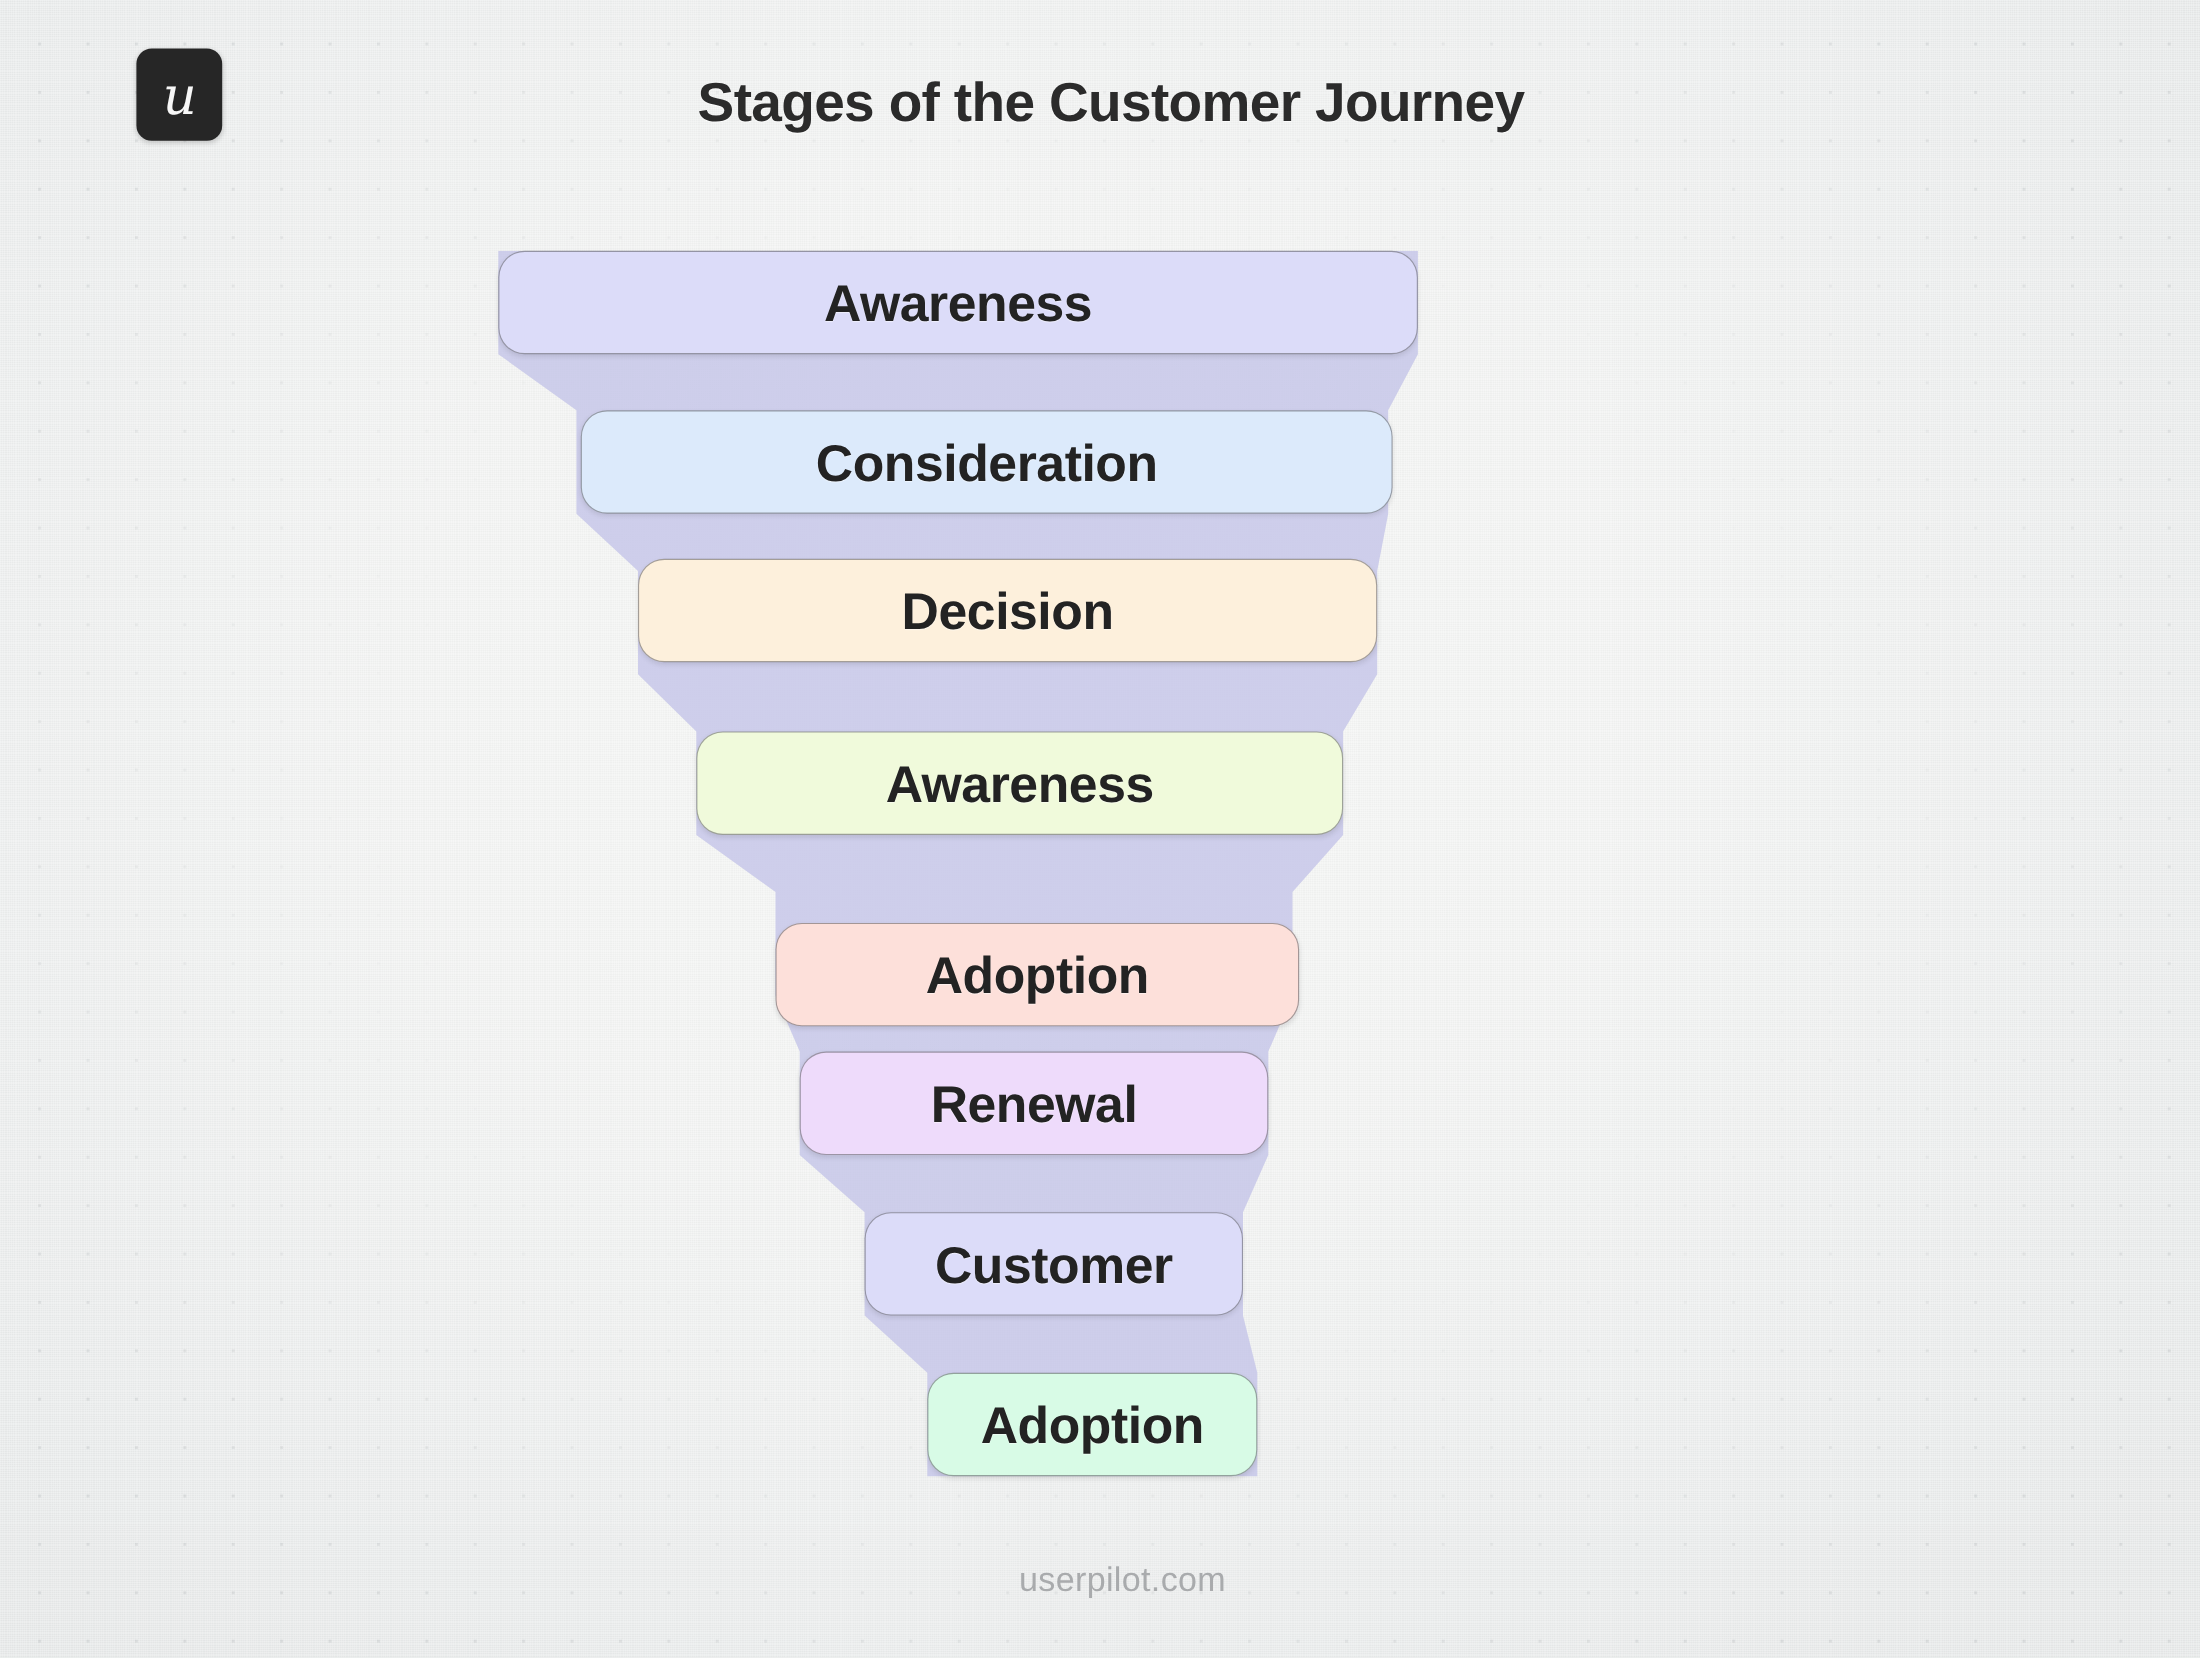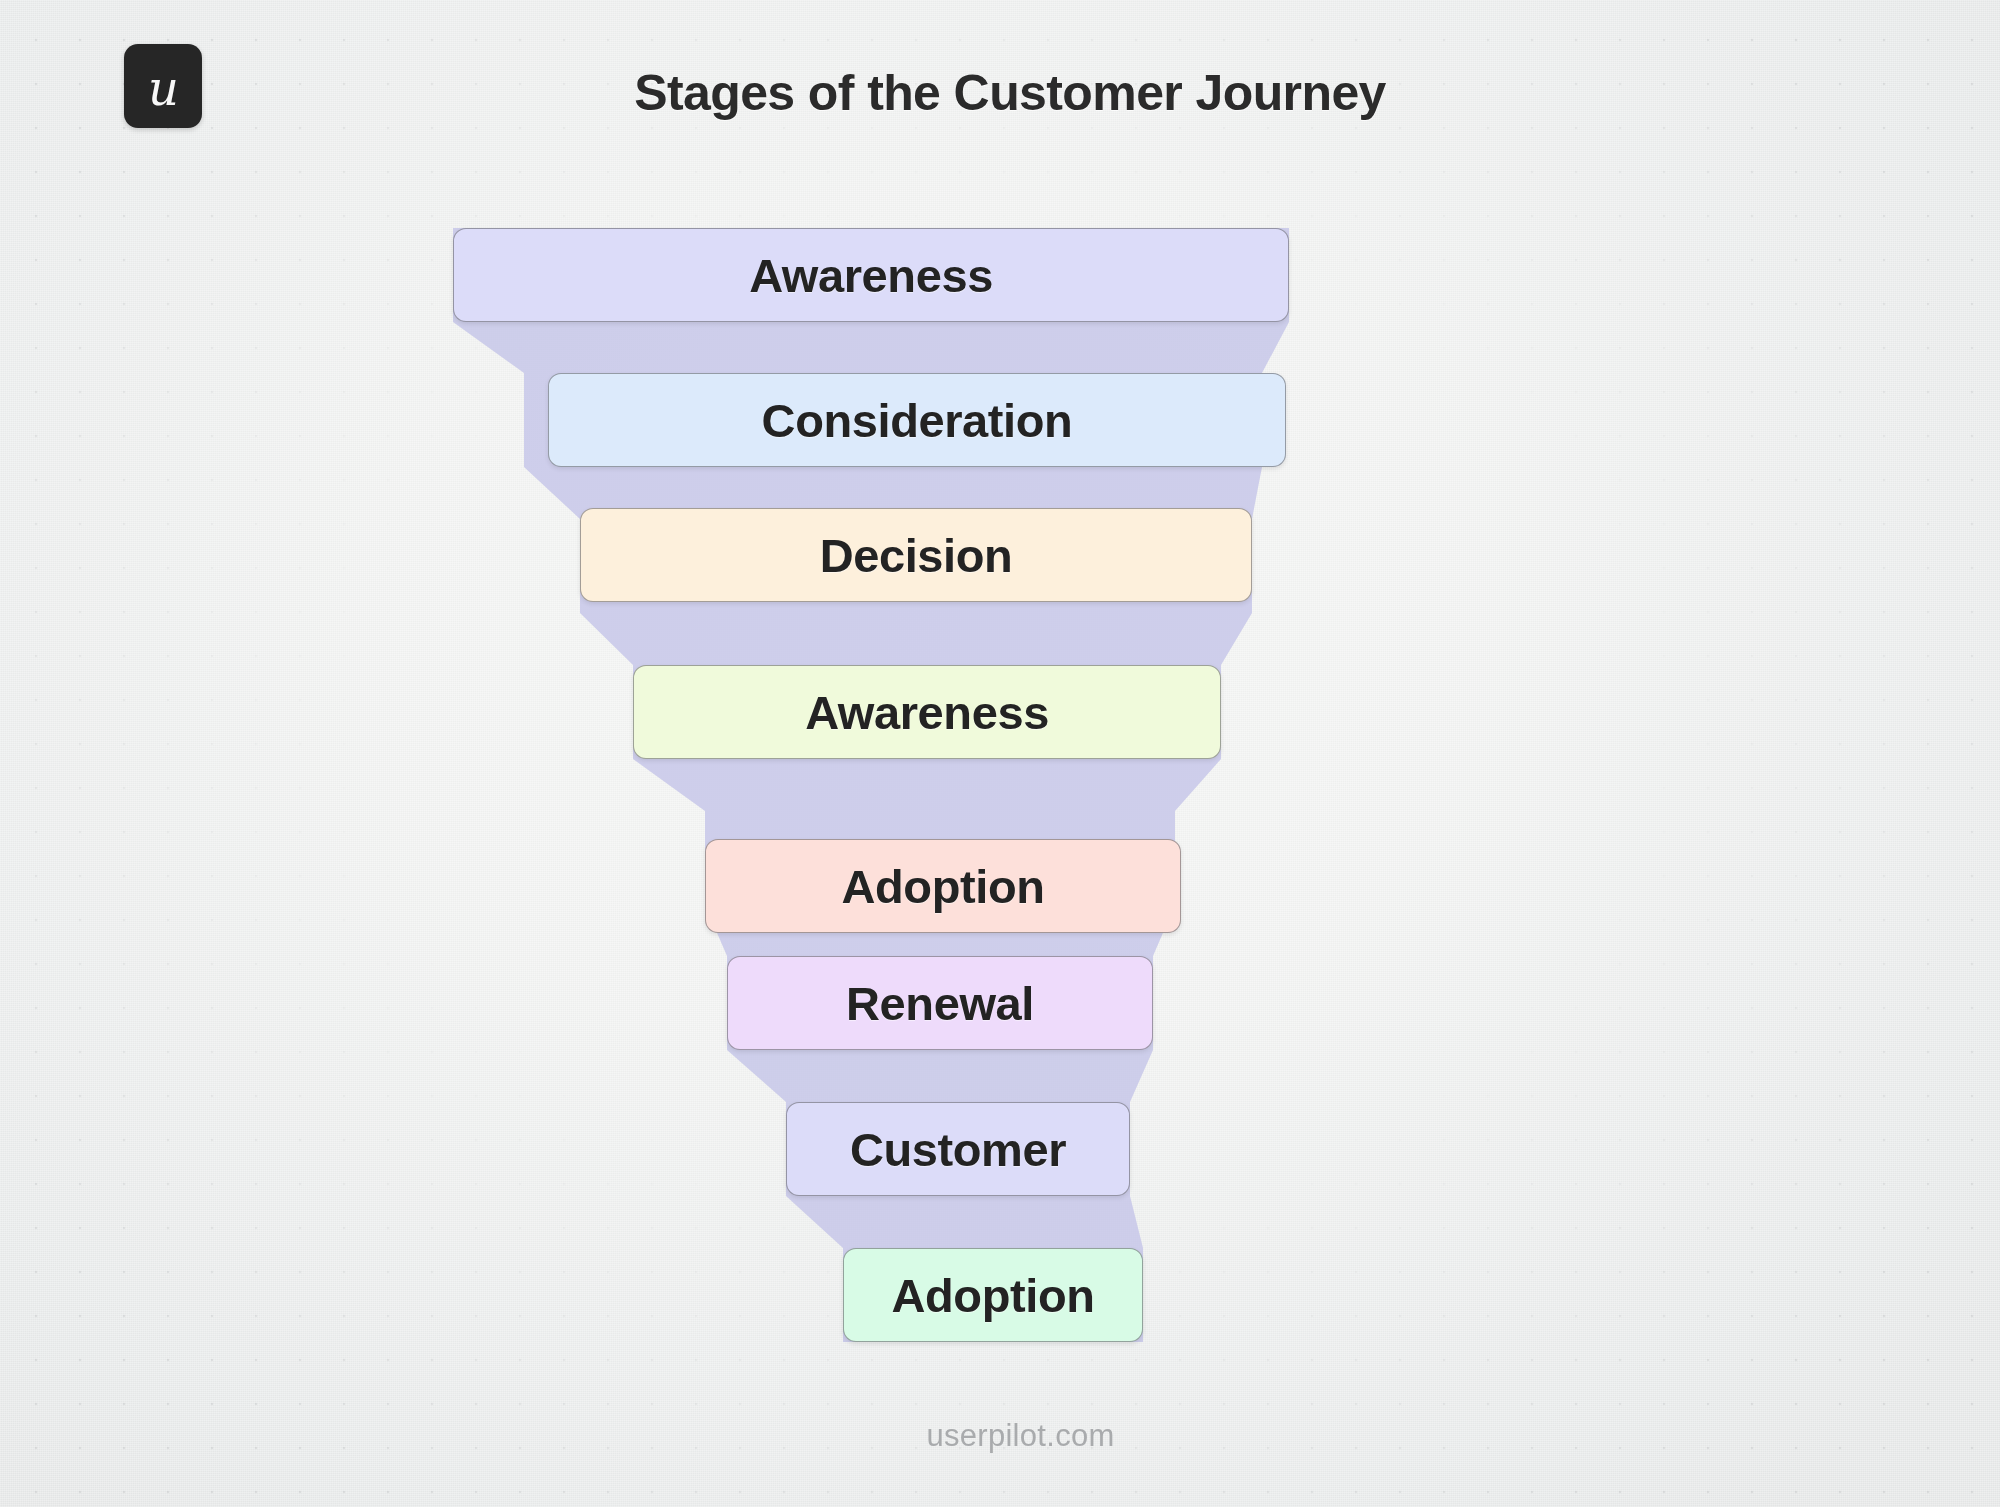--- a/index.html
+++ b/index.html
@@ -110,21 +110,21 @@
     position: absolute;
     left: 0;
     top: 0;
     width: 2000px;
   }
 
   .bar {
     position: absolute;
     box-sizing: border-box;
     border: 1.6px solid rgba(90,90,95,0.55);
-    border-radius: 13px;
+    border-radius: 24px;
     display: flex;
     align-items: center;
     justify-content: center;
     box-shadow: 0 2px 4px rgba(60,60,70,0.13);
   }
   .bar .bar-label {
     font-size: 47px;
     font-weight: 700;
     color: #232323;
     letter-spacing: -0.4px;
@@ -161,21 +161,21 @@
   <div id="title">Stages of the Customer Journey</div>
 
   <div id="funnel-area">
     <svg id="funnel-shape" viewBox="0 0 2000 1160" preserveAspectRatio="none" xmlns="http://www.w3.org/2000/svg">
       <polygon id="funnel-poly" points="453,0 453,94 524,145 524,239 580,291 580,385 633,437 633,531 705,583 705,677 727,728 727,822 786,874 786,968 843,1020 843,1114 1143,1114 1143,1020 1130,968 1130,874 1153,822 1153,728 1175,677 1175,583 1221,531 1221,437 1252,385 1252,291 1262,239 1262,145 1289,94 1289,0" fill="#c3c3e8" fill-opacity="0.78"></polygon>
     </svg>
     <div id="bars">
         <div class="bar" style="left: 453px; top: 0px; width: 836px; height: 94px; background: rgb(220, 220, 249);">
           <span class="bar-label">Awareness</span>
         </div>
-        <div class="bar" style="left: 548px; top: 145px; width: 738px; height: 94px; background: rgb(220, 234, 251);">
+        <div class="bar" style="left: 528px; top: 145px; width: 738px; height: 94px; background: rgb(220, 234, 251);">
           <span class="bar-label">Consideration</span>
         </div>
         <div class="bar" style="left: 580px; top: 280px; width: 672px; height: 94px; background: rgb(253, 240, 220);">
           <span class="bar-label">Decision</span>
         </div>
         <div class="bar" style="left: 633px; top: 437px; width: 588px; height: 94px; background: rgb(240, 250, 219);">
           <span class="bar-label">Awareness</span>
         </div>
         <div class="bar" style="left: 705px; top: 583px; width: 476px; height: 94px; background: rgb(253, 224, 218); margin-top: 28px;">
           <span class="bar-label">Adoption</span>

